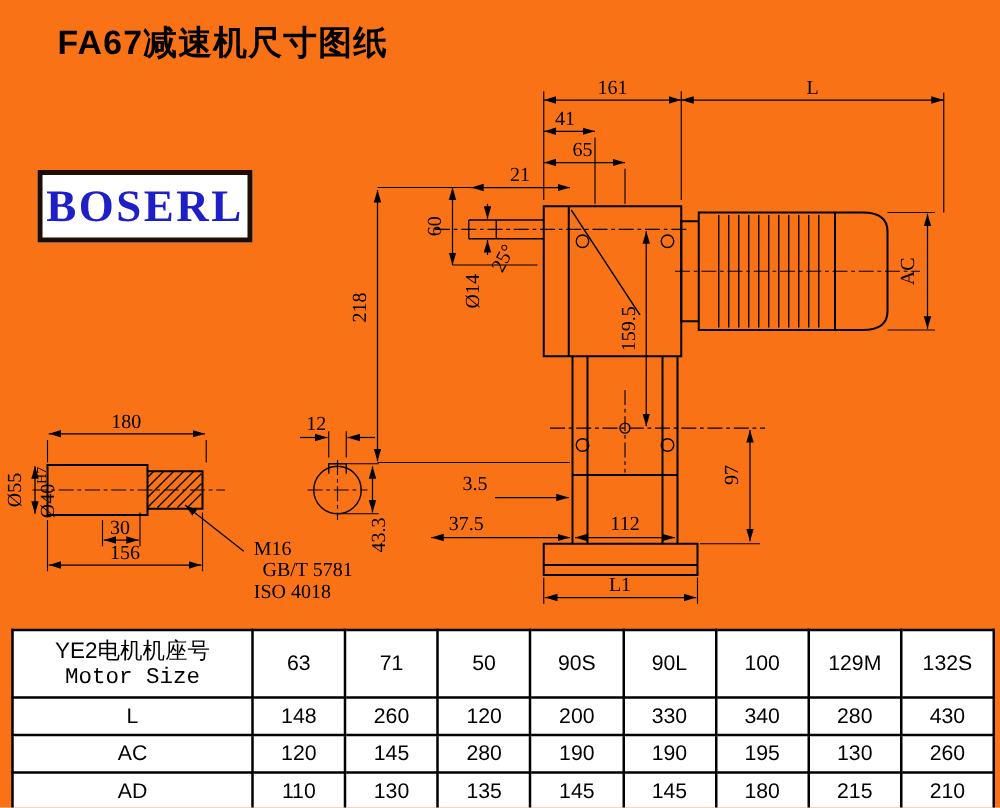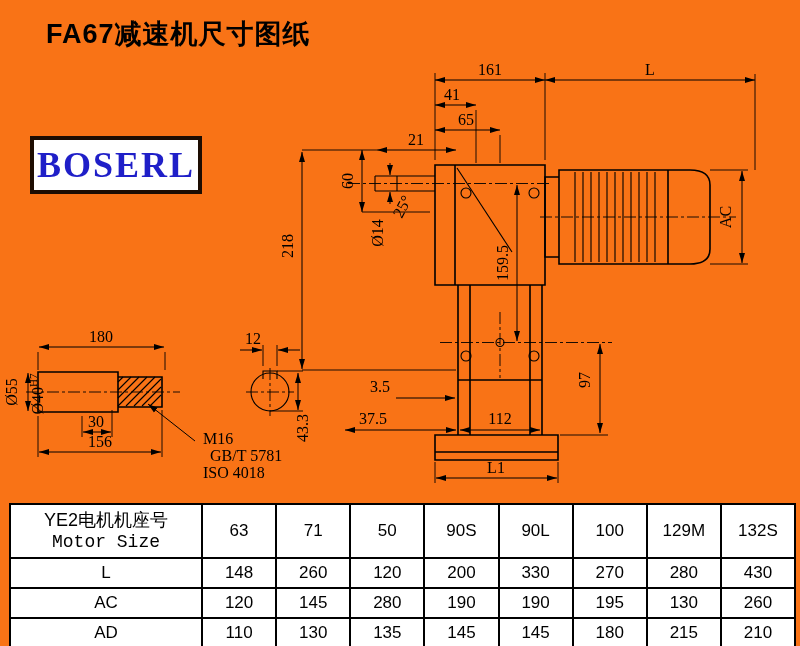--- a/index.html
+++ b/index.html
@@ -158,21 +158,21 @@
         <td>129M</td>
         <td>132S</td>
       </tr>
       <tr>
         <td>L</td>
         <td>148</td>
         <td>260</td>
         <td>120</td>
         <td>200</td>
         <td>330</td>
-        <td>270</td>
+        <td>340</td>
         <td>280</td>
         <td>430</td>
       </tr>
       <tr>
         <td>AC</td>
         <td>120</td>
         <td>145</td>
         <td>280</td>
         <td>190</td>
         <td>190</td>

